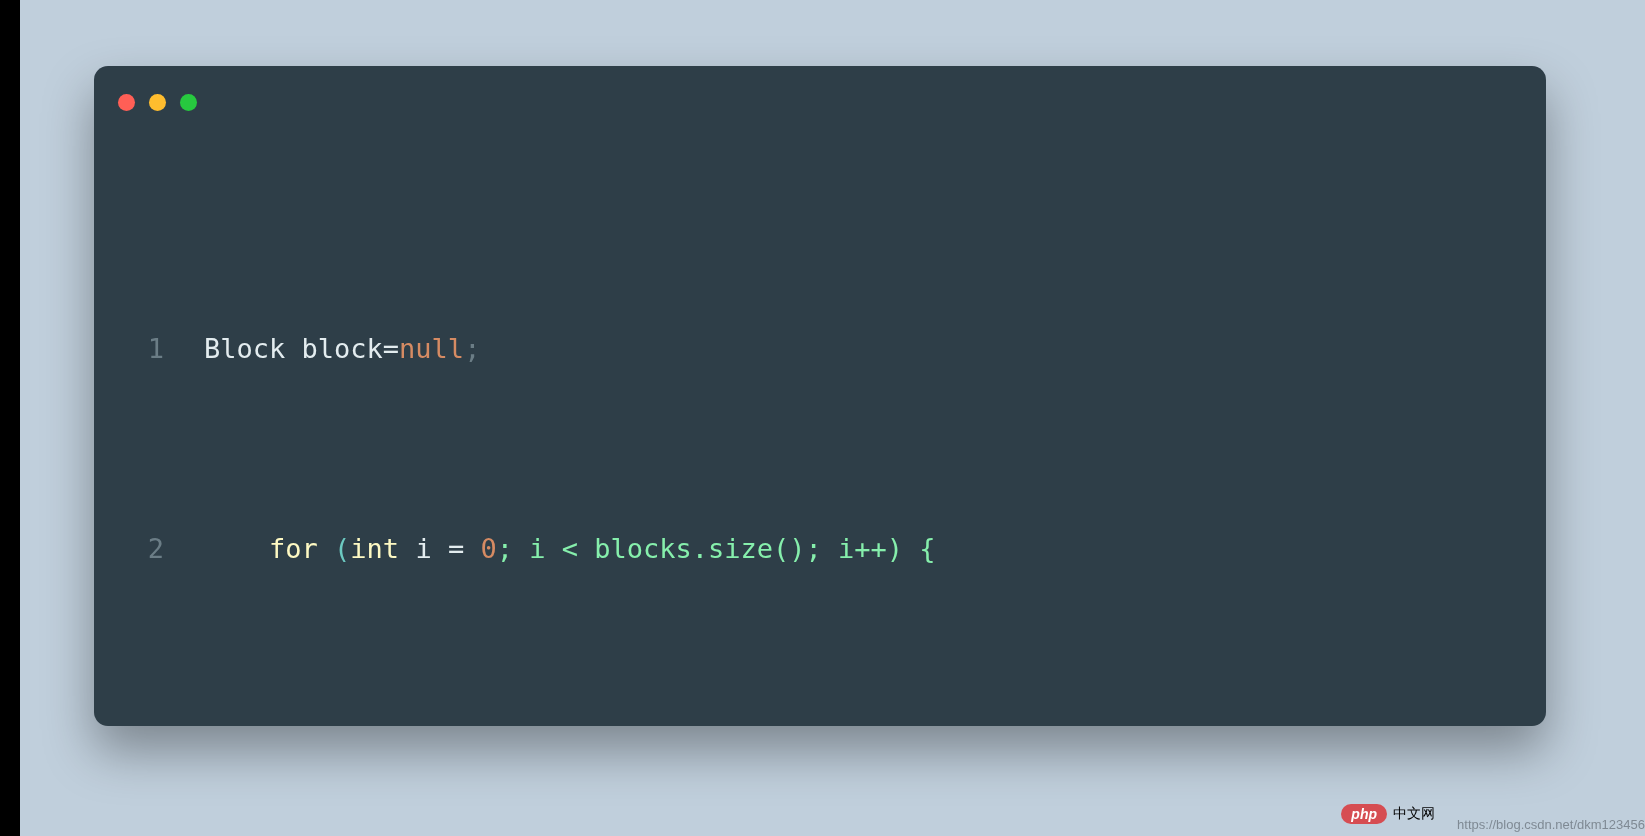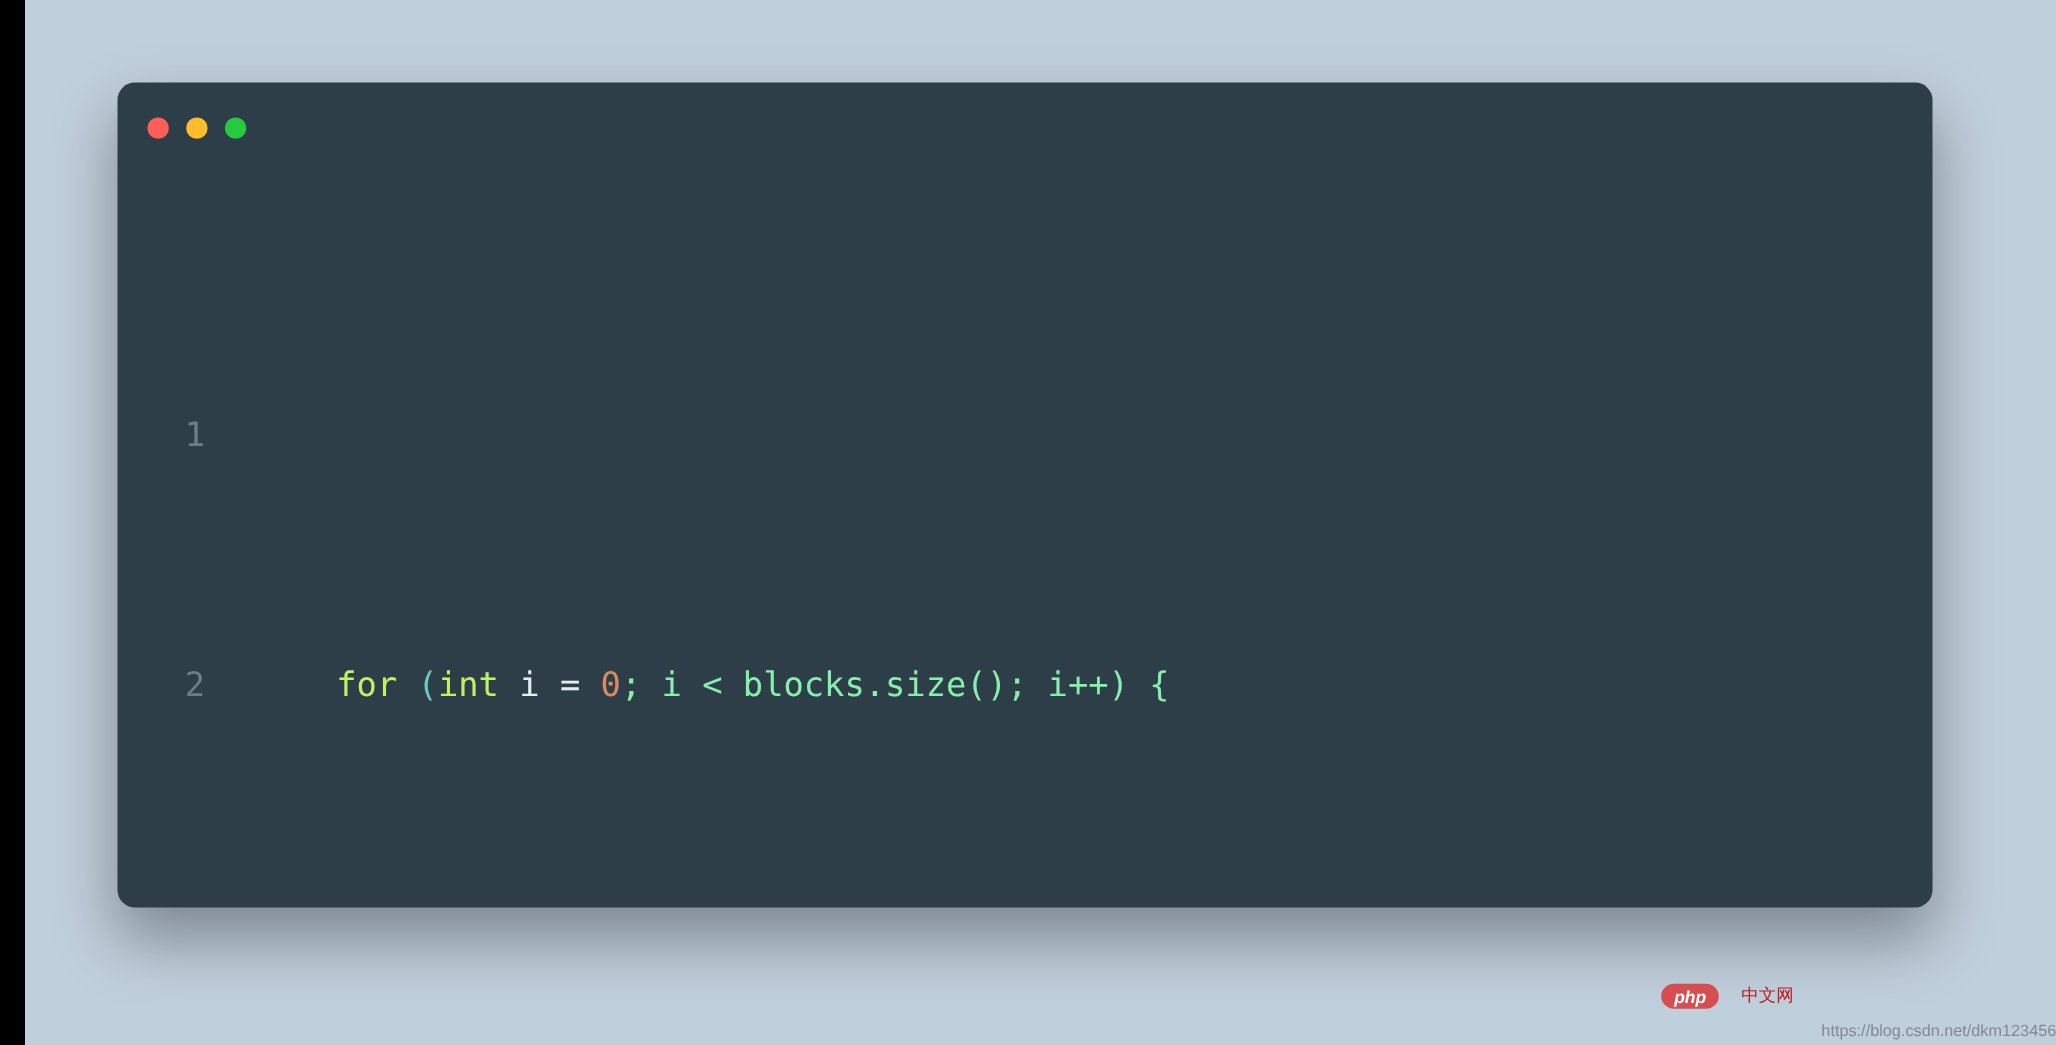--- a/index.html
+++ b/index.html
@@ -69,77 +69,78 @@
     width: 70px;
     text-align: right;
     color: #6b7d86;
     padding-right: 40px;
     user-select: none;
   }
   .content {
     color: #e3ecef;
   }
   .tok-type    { color: #e3ecef; }
-  .tok-kw      { color: #bef264; margin-top: 20px; }
+  .tok-kw      { color: #fef9c3; margin-top: 20px; }
   .tok-ident   { color: #e3ecef; }
   .tok-op      { color: #e3ecef; }
   .tok-null    { color: #d68b63; }
   .tok-num     { color: #d68b63; }
   .tok-paren   { color: #6cc9c1; }
   .tok-dim     { color: #86efac; }
   .tok-punc    { color: #6b7d86; }
 
   .watermark-url {
     position: absolute;
     right: 0;
     bottom: 4px;
     font-size: 13px;
     color: #7f8a94;
     font-family: Arial, sans-serif;
   }
   .watermark-badge {
     position: absolute;
     right: 210px;
-    bottom: 29px;
+    bottom: 12px;
     display: flex;
     align-items: center;
-    gap: 18px;
+    gap: 6px;
   }
   .php-chip {
     background: #d64d52;
     color: #fff;
     font-weight: bold;
     font-style: italic;
     font-size: 14px;
     padding: 2px 10px;
     border-radius: 10px;
     font-family: Arial, sans-serif;
   }
   .cn-label {
-    color: #b91c1c;
+    color: #000000;
     font-size: 14px;
     font-family: "Microsoft YaHei", Arial, sans-serif;
   }
 </style>
 </head>
 <body>
 
 <div class="left-strip"></div>
 
 <div class="card">
   <div class="traffic">
     <div class="dot red"></div>
     <div class="dot yellow"></div>
     <div class="dot green"></div>
   </div>
 
   <div class="code-area">
 
     <div class="line">
       <span class="ln">1</span>
+      <span class="content"><span class="tok-type">Block</span><span> </span><span class="tok-ident">block</span><span class="tok-op">=</span><span class="tok-null">null</span><span class="tok-punc">;</span></span>
     </div>
 
     <div class="line">
       <span class="ln">2</span>
       <span class="content"><span>    </span><span class="tok-kw">for</span><span> </span><span class="tok-paren">(</span><span class="tok-kw">int</span><span> </span><span class="tok-ident">i</span><span> </span><span class="tok-op">=</span><span> </span><span class="tok-num">0</span><span class="tok-dim">; i &lt; blocks.size(); i++) {</span></span>
     </div>
 
     <div class="line">
       <span class="ln">3</span>
       <span class="content"></span>

